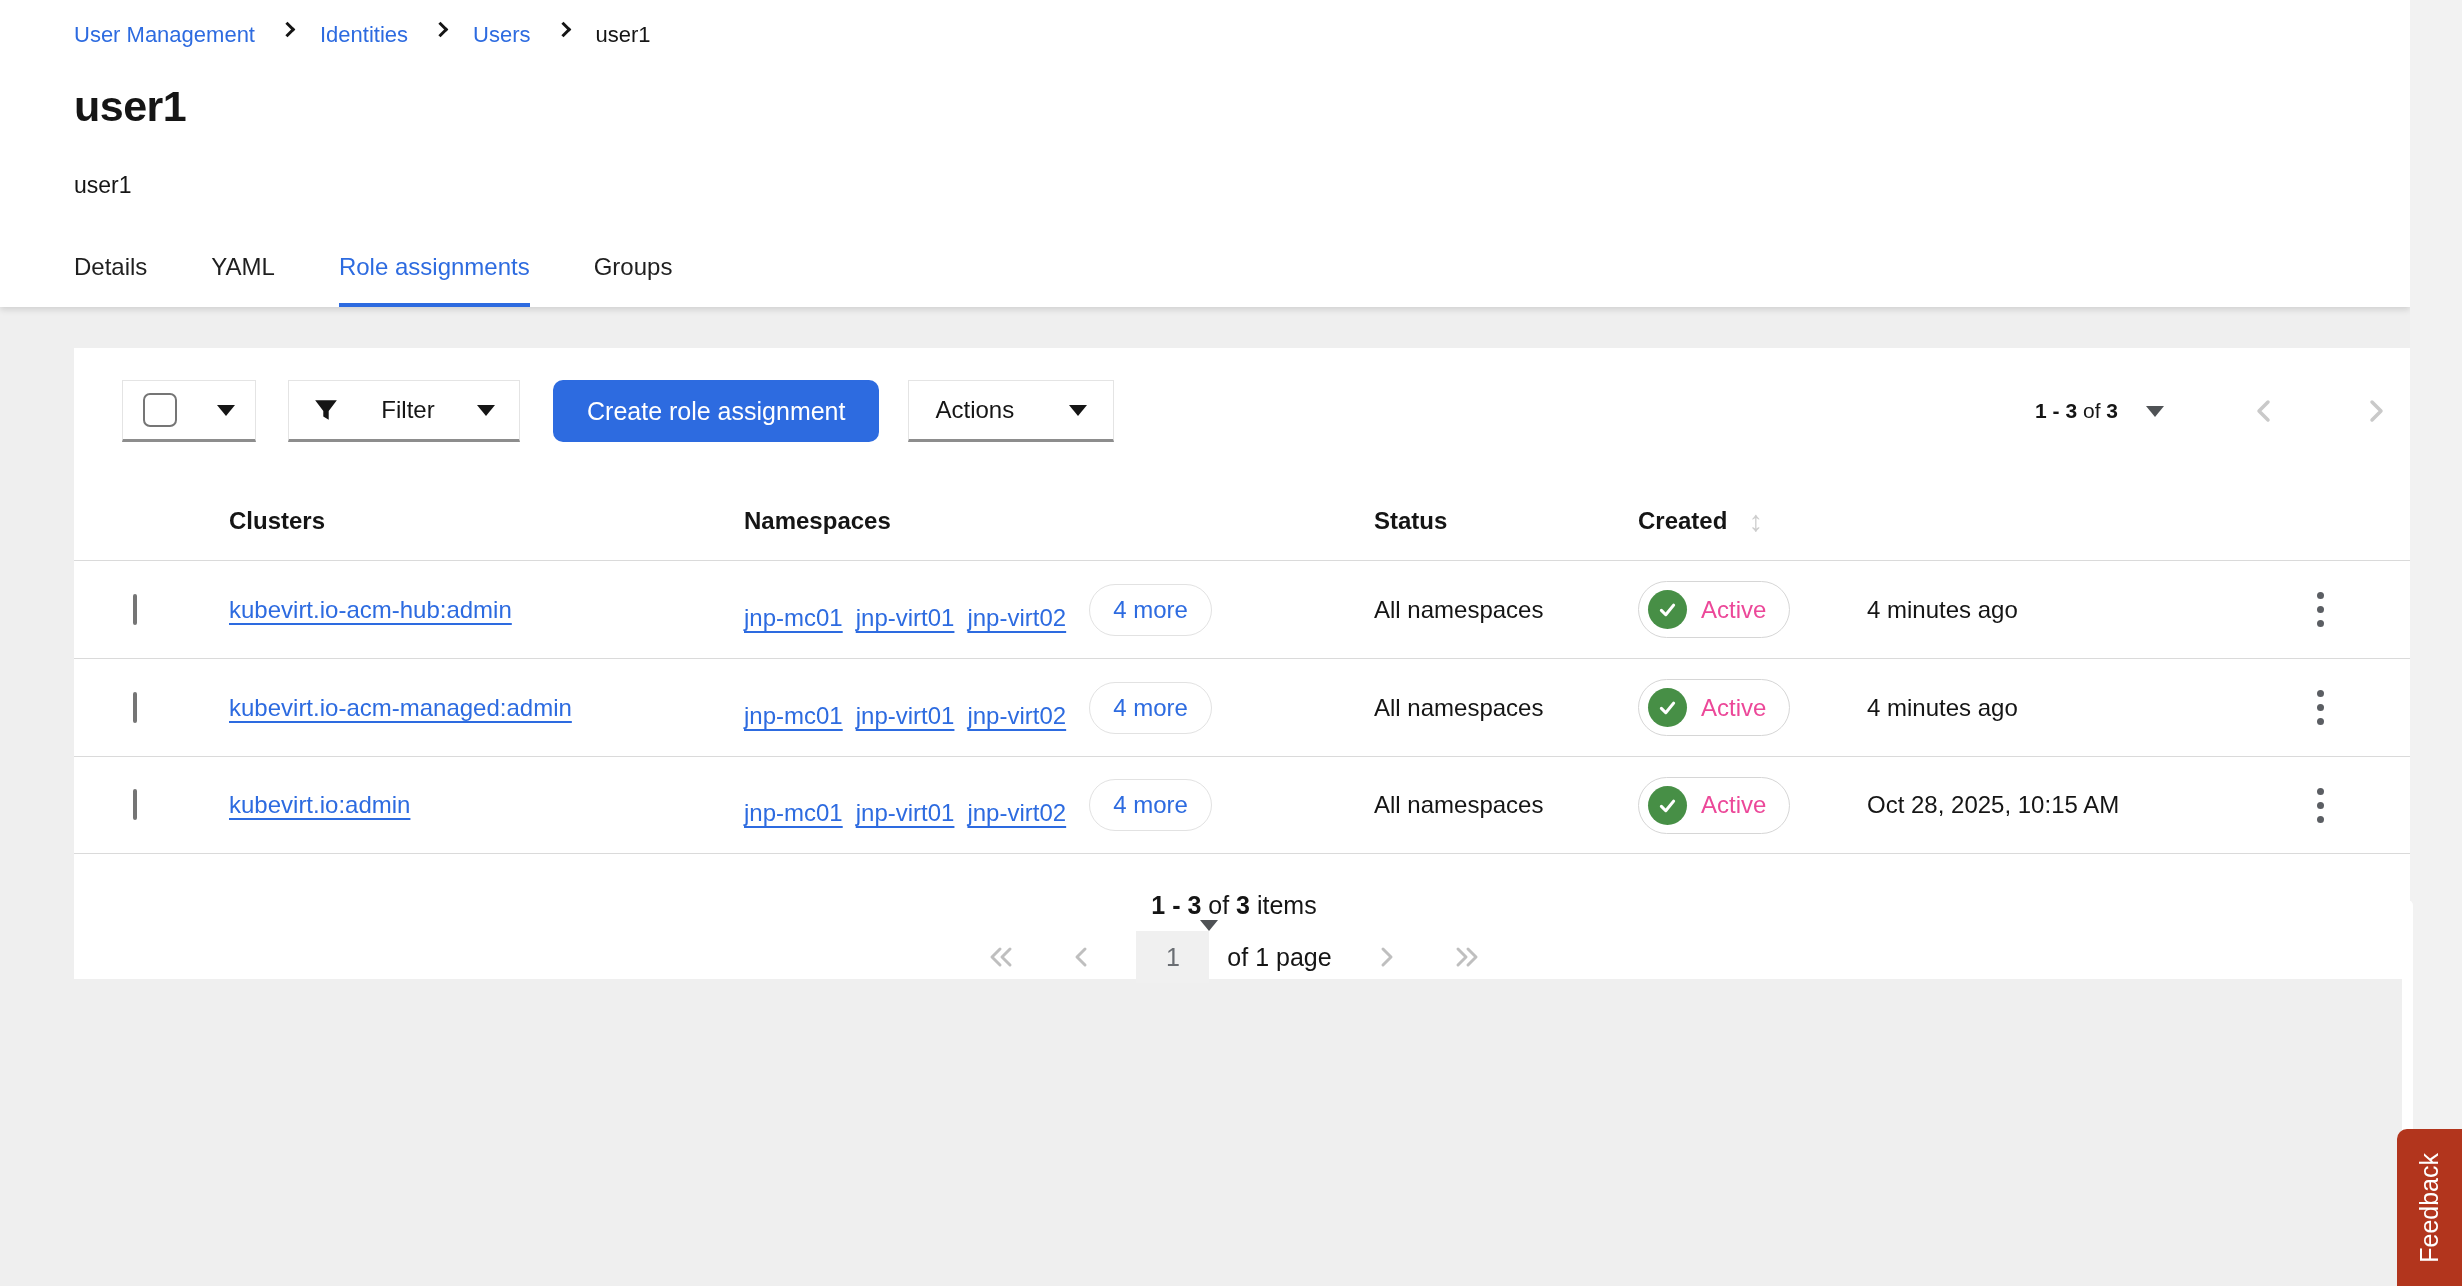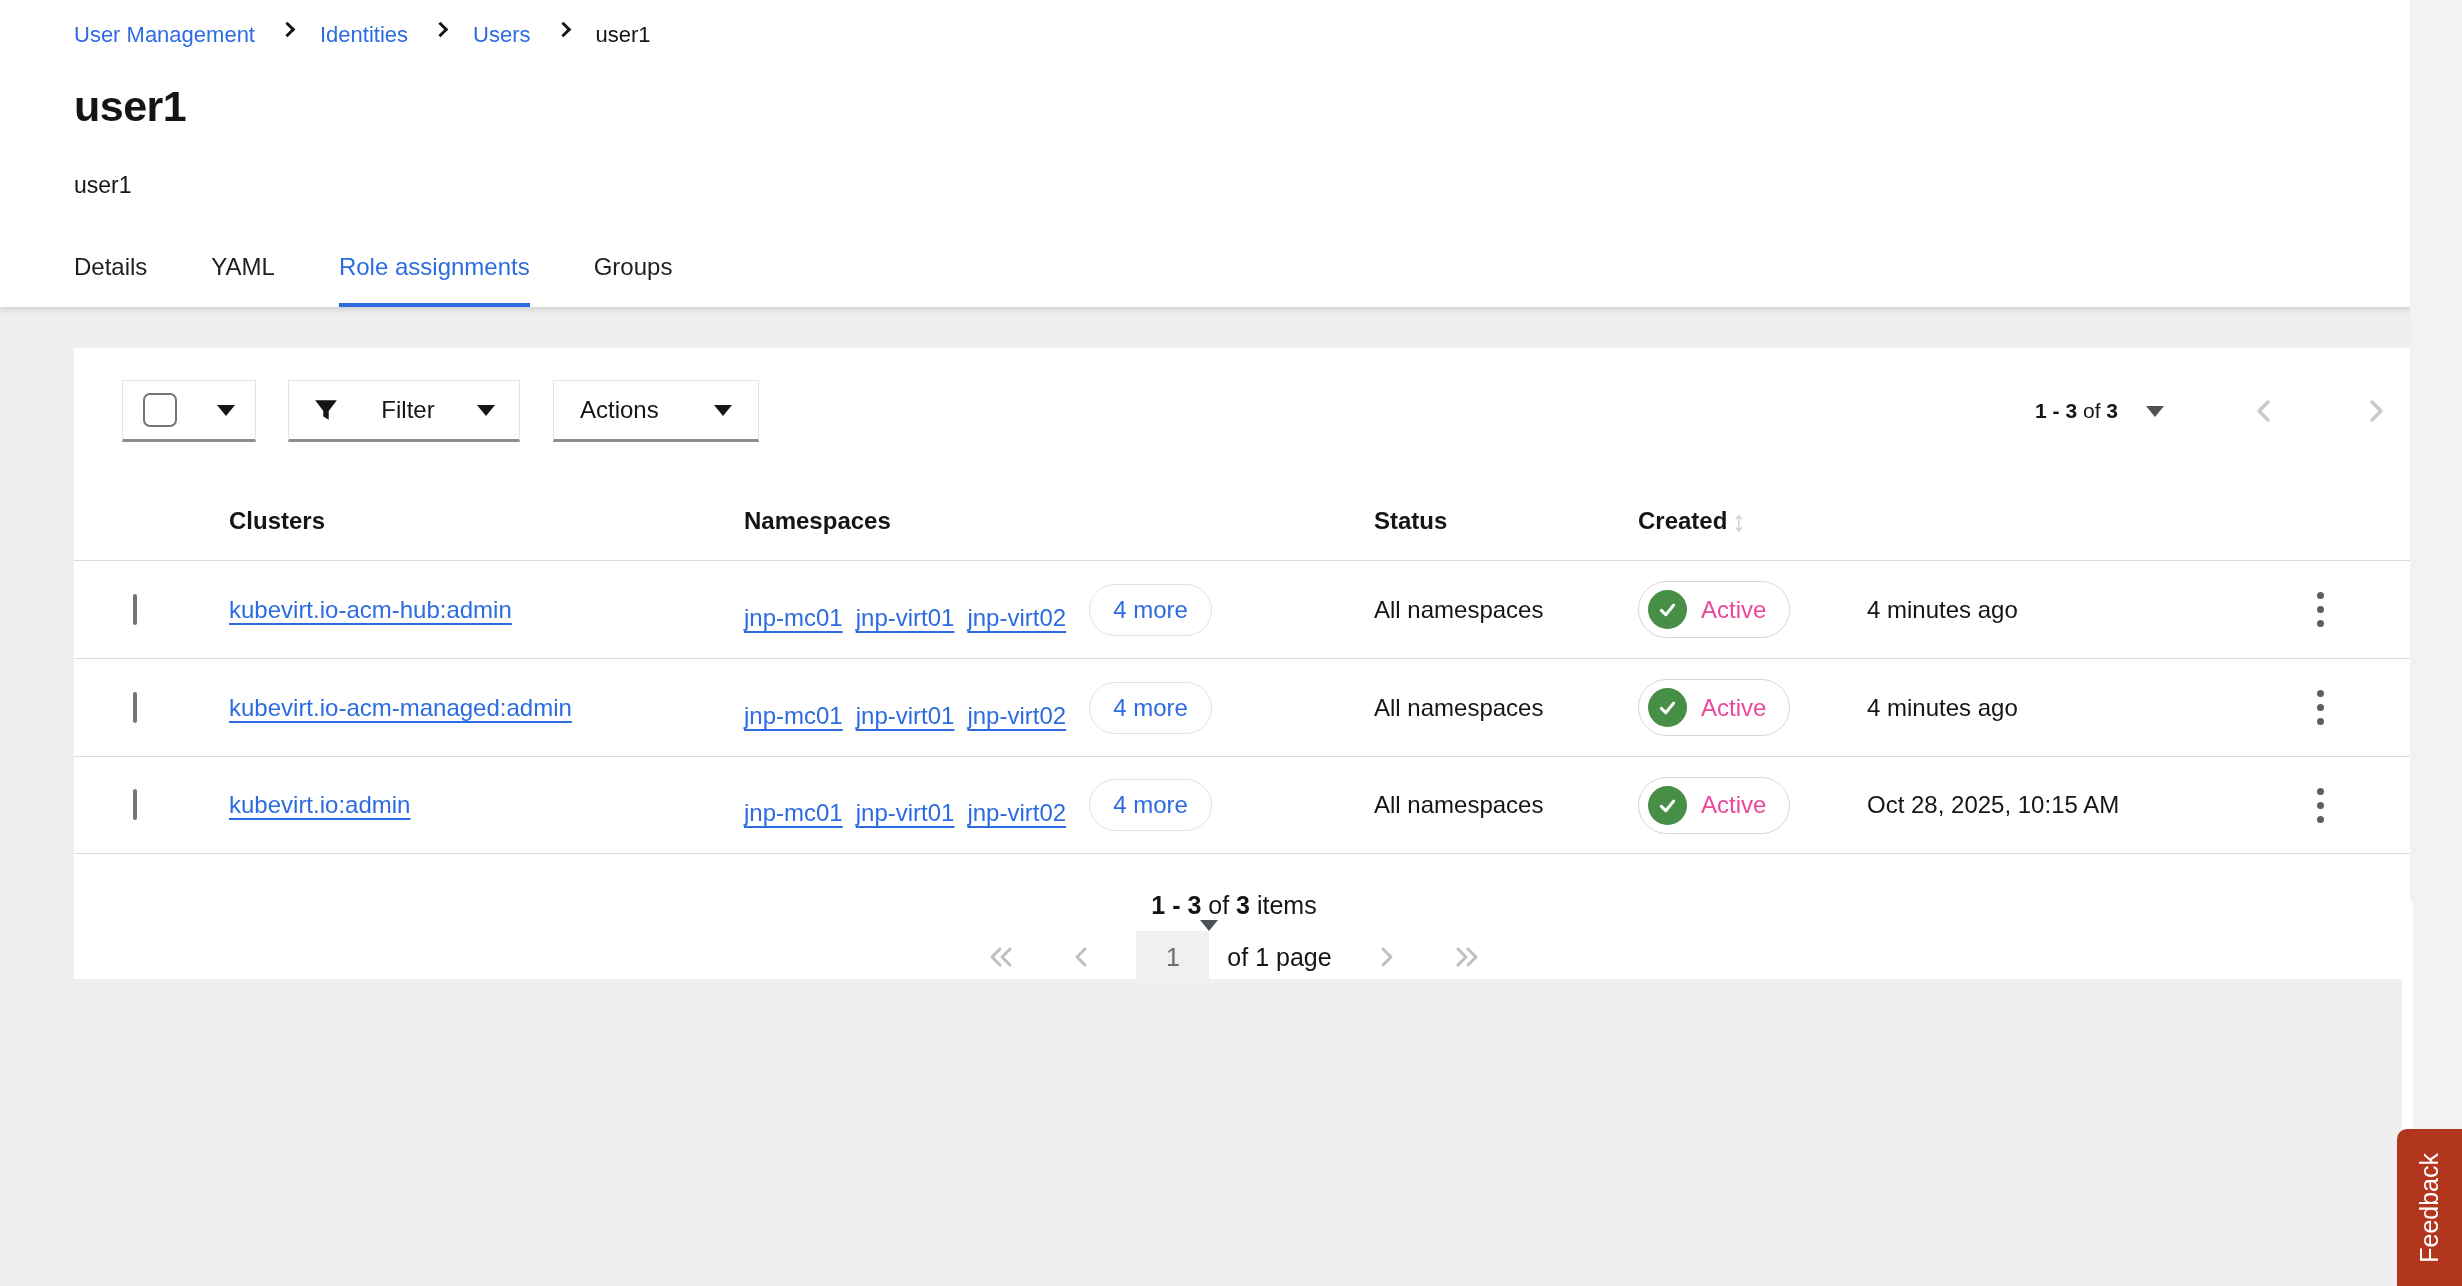--- a/index.html
+++ b/index.html
@@ -83,21 +83,21 @@
     display:grid; grid-template-columns:107px 515px 630px 264px 229px 367px 1fr;
     align-items:center; padding:0 48px;
   }
   .thead { height:78px; font-weight:700; font-size:24px; }
   .tbody-row { height:98px; border-top:1px solid #dadada; font-size:24px; }
   .tbl .last { border-bottom:1px solid #dadada; }
   .cell-check { padding-left:11px; }
   .row-checkbox { width:31px; height:31px; border:2.5px solid #757575; border-radius:7px; background:#fff; cursor:pointer; }
   .sort-role { color:#2d6be0; display:flex; align-items:center; gap:19px; cursor:pointer; }
   .sort-arrow-up { font-size:27px; color:#2d6be0; font-weight:400; }
-  .sort-created { display:flex; align-items:center; gap:4px; cursor:pointer; }
+  .sort-created { display:flex; align-items:center; gap:21px; cursor:pointer; }
   .sort-arrow-both { font-size:29px; color:#cdcdcd; }
   a.cell-link { color:#2d6be0; text-decoration:underline; text-underline-offset:5px; cursor:pointer;margin-top:16px; }
   .clusters-cell { display:flex; align-items:center; gap:13px; }
   .pill-more {
     margin-left:10px; height:52px; padding:0 23px; display:inline-flex; align-items:center;
     border:1px solid #e2e2e2; border-radius:27px; color:#2d6be0; font-size:24px; background:#fff; cursor:pointer;
   }
   .badge-status {
     display:inline-flex; align-items:center; gap:14px; height:57px;
     padding:0 23px 0 9px; border:1px solid #d6d6d6; border-radius:29px; background:#fff; width:max-content;
@@ -172,20 +172,21 @@
       </div>
 
       <div class="toggle toggle-filter">
         <svg class="funnel-icon" viewBox="0 0 24 24">
           <path d="M2 3h20L14.5 13v8l-5-3v-5L2 3z" fill="#151515"></path>
         </svg>
         <span class="lbl">Filter</span>
         <span class="caret-down"></span>
       </div>
 
+      <button class="btn-primary">Create role assignment</button>
 
       <div class="toggle toggle-actions">
         <span class="lbl">Actions</span>
         <span class="caret-down"></span>
       </div>
 
       <div class="pagination-top">
         <span class="pg-text">
           <b>1 - 3</b>
           <span>of</span>

